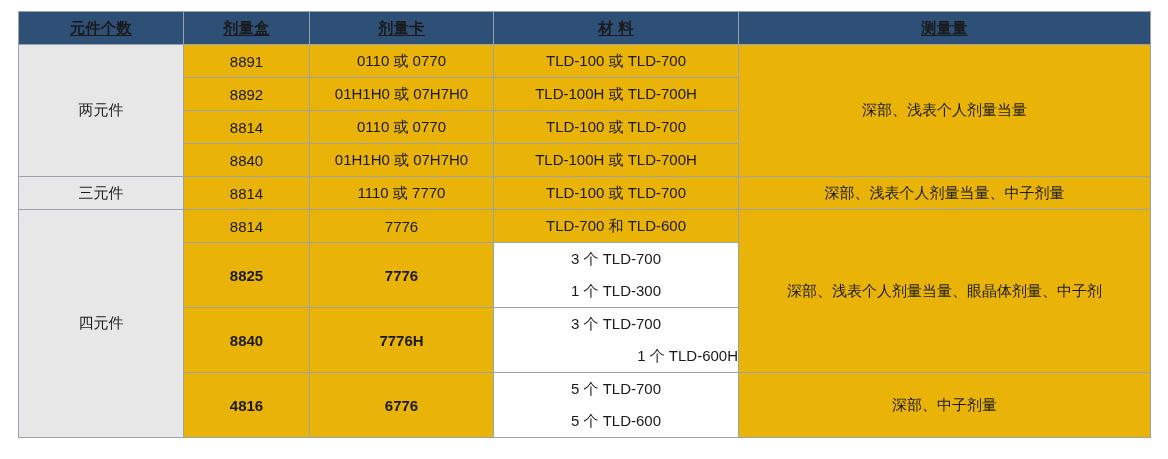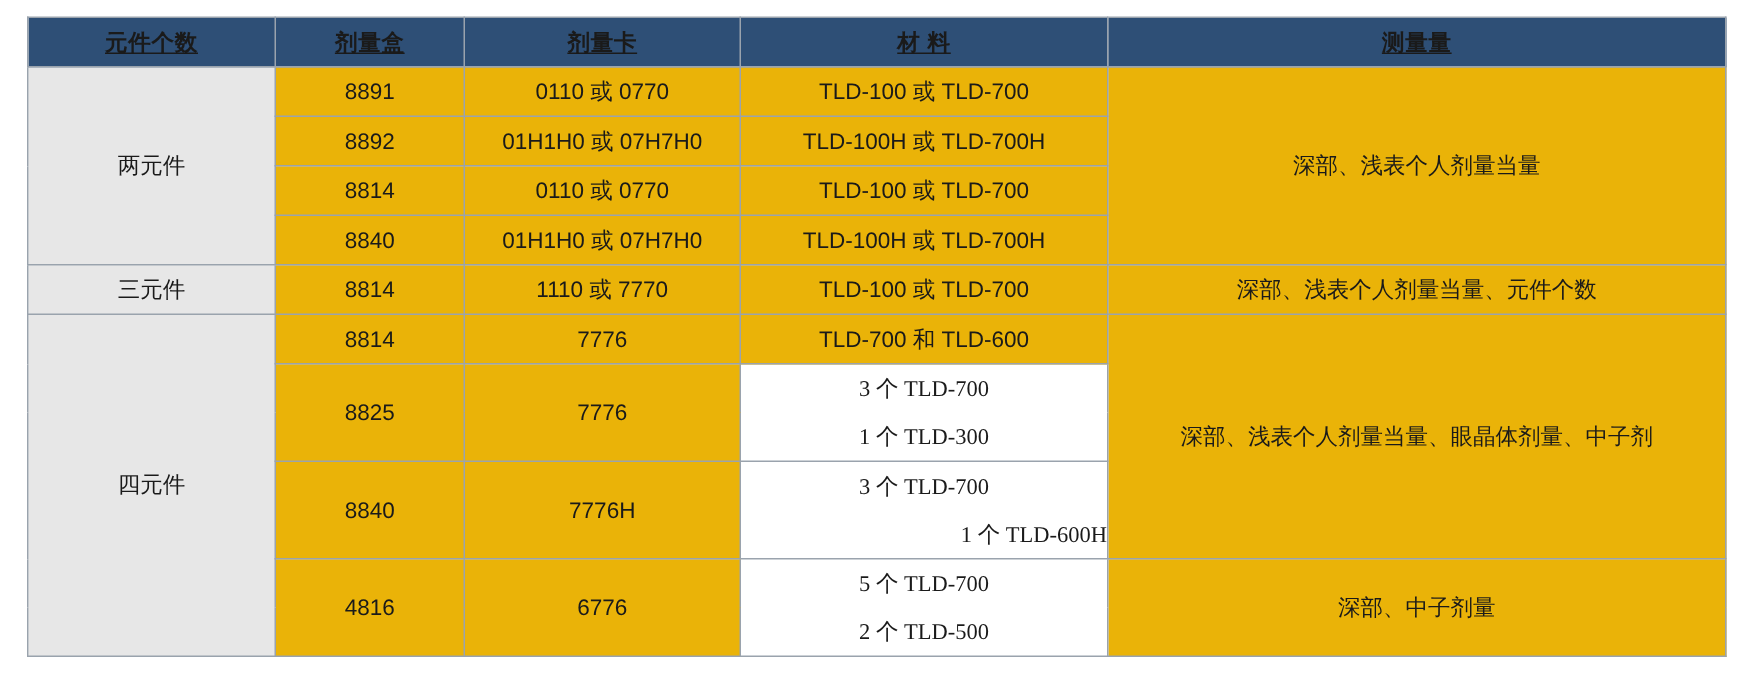--- a/index.html
+++ b/index.html
@@ -53,24 +53,24 @@
     background: #e7e7e7;
     font-size: 15px;
     font-family: Liberation Serif, serif;
   }
   td.data-cell {
     height: 32px;
     background: #eab308;
   }
   td.tall-cell {
     height: 64px;
+    font-weight: bold;
   }
   td.half-cell {
     height: 32px;
-    font-family: Liberation Serif, serif;
   }
   .col-1 { width: 165px; }
   .col-2 { width: 126px; }
   .col-3 { width: 184px; }
   .col-4 { width: 245px; }
   .col-5 { width: 412px; }
 </style>
 </head>
 <body>
 
@@ -115,21 +115,21 @@
         <td class="data-cell">8840</td>
         <td class="data-cell">01H1H0 或 07H7H0</td>
         <td class="data-cell">TLD-100H 或 TLD-700H</td>
       </tr>
 
       <tr>
         <td class="group-cell">三元件</td>
         <td class="data-cell">8814</td>
         <td class="data-cell">1110 或 7770</td>
         <td class="data-cell">TLD-100 或 TLD-700</td>
-        <td class="data-cell">深部、浅表个人剂量当量、元件个数</td>
+        <td class="data-cell">深部、浅表个人剂量当量、中子剂量</td>
       </tr>
 
       <tr>
         <td class="group-cell" rowspan="7">四元件</td>
         <td class="data-cell">8814</td>
         <td class="data-cell">7776</td>
         <td class="data-cell">TLD-700 和 TLD-600</td>
         <td class="data-cell" rowspan="5">深部、浅表个人剂量当量、眼晶体剂量、中子剂</td>
       </tr>
       <tr>
@@ -148,18 +148,18 @@
       <tr>
         <td class="half-cell" style="border-top:none;text-align:right;">1 个 TLD-600H</td>
       </tr>
       <tr>
         <td class="data-cell tall-cell" rowspan="2">4816</td>
         <td class="data-cell tall-cell" rowspan="2">6776</td>
         <td class="half-cell" style="border-bottom:none;">5 个 TLD-700</td>
         <td class="data-cell" rowspan="2">深部、中子剂量</td>
       </tr>
       <tr>
-        <td class="half-cell" style="border-top:none;">2 个 TLD-500</td>
+        <td class="half-cell" style="border-top:none;">5 个 TLD-600</td>
       </tr>
 
     </tbody>
   </table>
 </div>
 
 </body></html>

